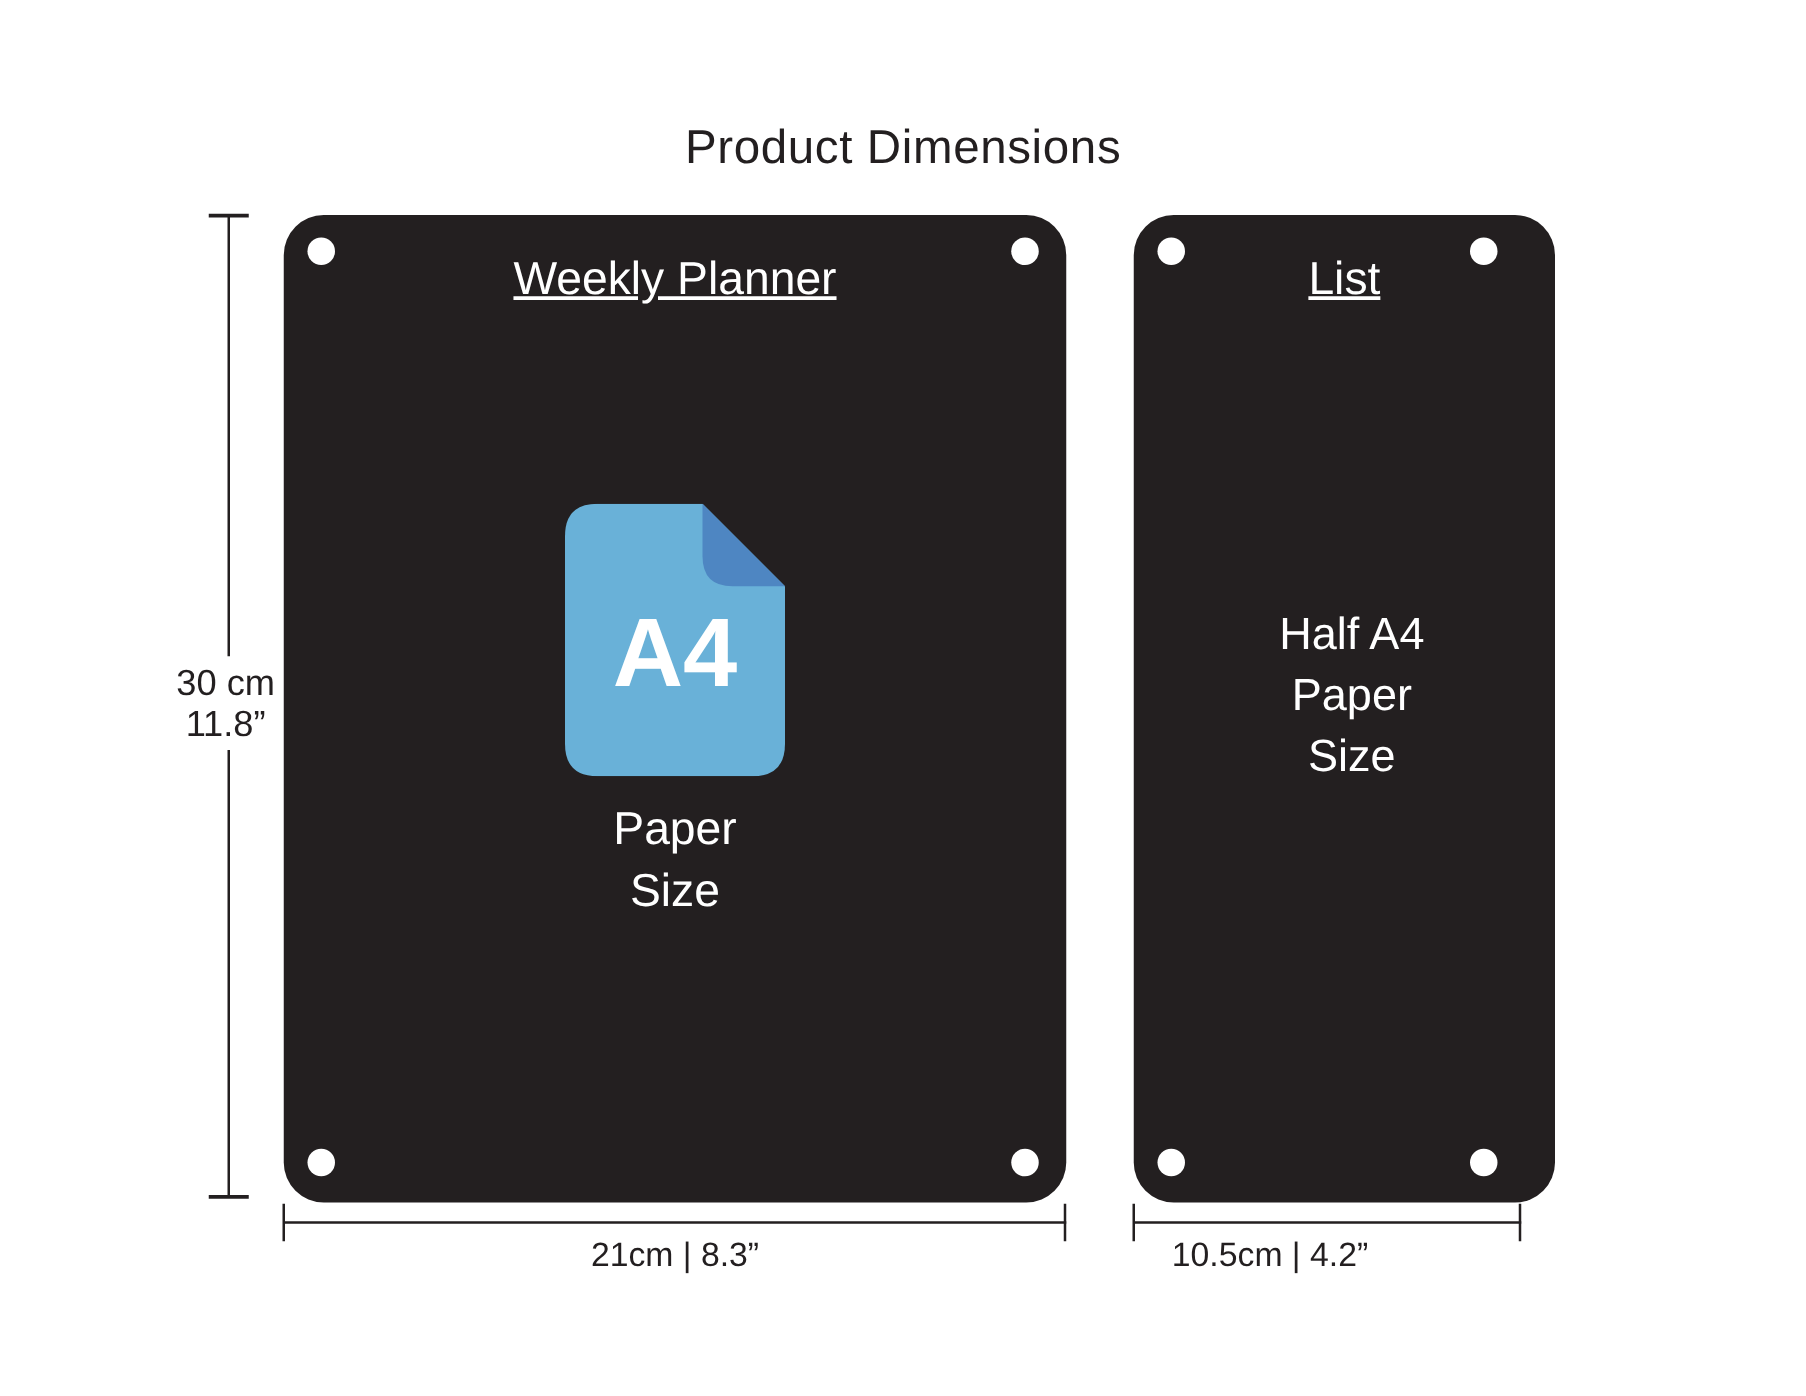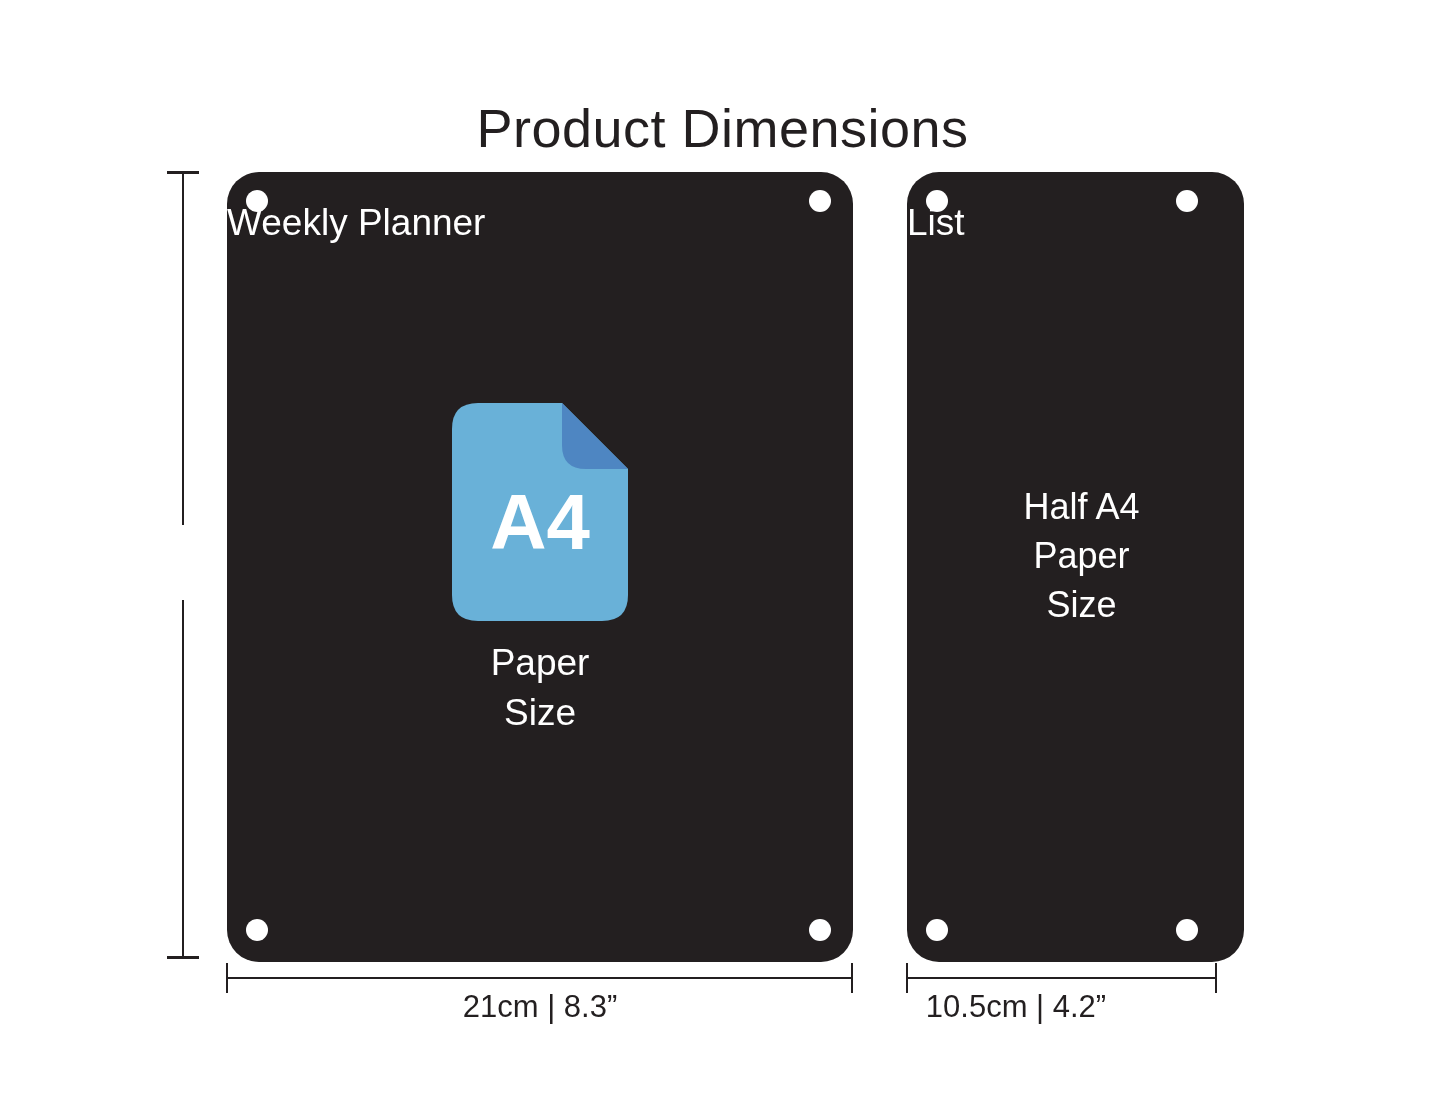--- a/index.html
+++ b/index.html
@@ -8,21 +8,21 @@
     width: 1445px;
     height: 1117px;
     background: var(--page_bg, #ffffff);
     font-family: "Liberation Sans", sans-serif;
     overflow: hidden;
   }
   .title {
     position: absolute;
     left: 0; right: 0; top: 97px;
     text-align: center;
-    font-size: 54px;
+    font-size: 38px;
     color: var(--ink, #231f20);
     letter-spacing: 0.5px;
   }
   
   .panel {
     position: absolute;
     top: 172px;
     height: 790px;
     background: var(--panel_bg, #231f20);
     border-radius: 32px;
@@ -31,22 +31,24 @@
   .panel-2 { left: 907px; width: 337px; }
   .hole {
     position: absolute;
     width: 22px; height: 22px;
     border-radius: 50%;
     background: var(--light, #ffffff);
   }
   .panel-title {
     position: absolute;
     top: 30px; left: 0; right: 0;
+    text-align: center;
     color: var(--light, #ffffff);
     font-size: 37px;
+    text-decoration: underline;
   }
   .caption {
     position: absolute;
     left: 0; right: 0;
     text-align: center;
     color: var(--light, #ffffff);
     font-size: 37px;
     line-height: 50px;
   }
   .caption-1 { top: 466px; }
@@ -91,33 +93,37 @@
   }
   .hd-tick {
     position: absolute;
     top: 963px; width: 2px; height: 30px;
     background: var(--ink, #231f20);
   }
   .hd-label {
     position: absolute;
     top: 989px;
     text-align: center;
-    font-size: 31px;
+    font-size: 27px;
     color: var(--ink, #231f20);
   }
 </style>
 </head>
 <body>
 
 <div class="canvas">
 
   <div class="title">Product Dimensions</div>
 
   <div class="vd-cap" style="top:171px"></div>
   <div class="vd-seg" style="top:173px;height:352px"></div>
+  <div class="vd-labels">
+    <div>30 cm</div>
+    <div>11.8”</div>
+  </div>
   <div class="vd-seg" style="top:600px;height:357px"></div>
   <div class="vd-cap" style="top:956px"></div>
 
   <div class="panel panel-1">
     <div class="hole" style="left:19px;top:18px"></div>
     <div class="hole" style="left:582px;top:18px"></div>
     <div class="hole" style="left:19px;top:747px"></div>
     <div class="hole" style="left:582px;top:747px"></div>
     <div class="panel-title">Weekly Planner</div>
     <svg class="a4-icon" viewBox="0 0 176 218">

